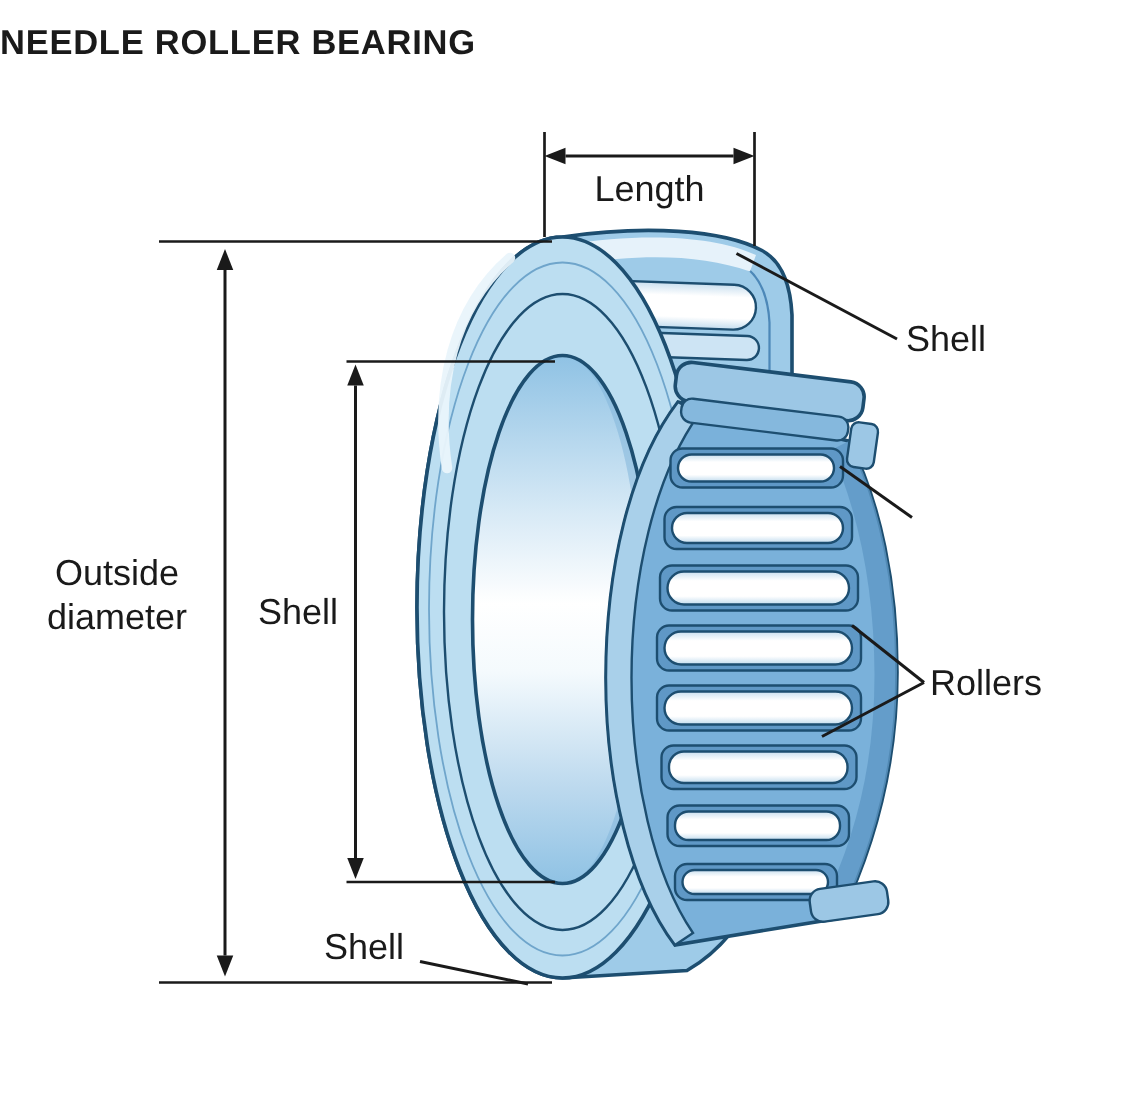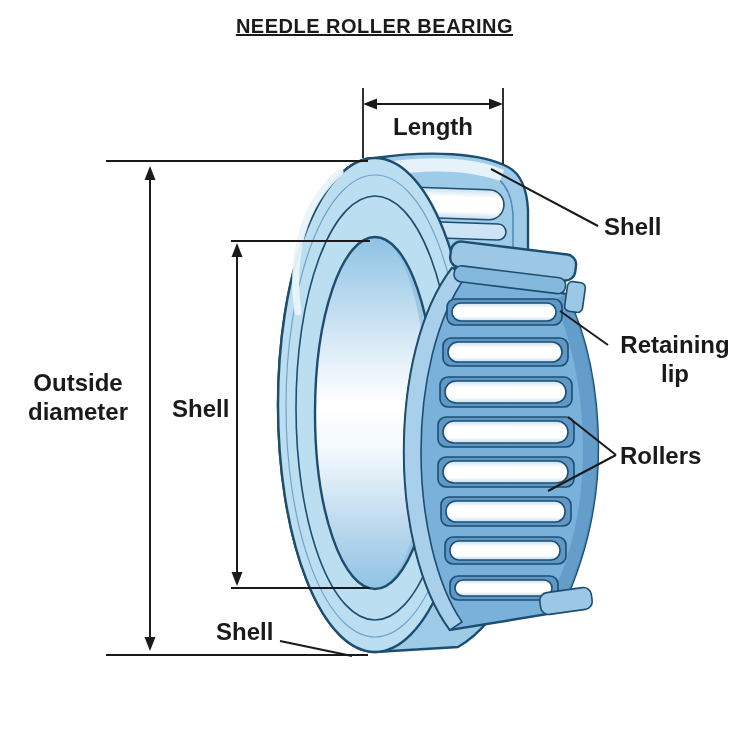--- a/index.html
+++ b/index.html
@@ -9,31 +9,30 @@
     height: 735px;
     background: var(--background, #ffffff);
     font-family: "Liberation Sans", sans-serif;
     overflow: hidden;
   }
   .stage svg { position: absolute; left: 0; top: 0; }
   .lbl {
     position: absolute;
     color: var(--text, #1a1a1a);
     font-size: 24px;
-    font-weight: 700;
+    font-weight: 400;
     line-height: 1.22;
     white-space: normal;
   }
   .title {
     left: 0; right: 0; top: 14px;
-    text-align: center;
-    font-size: 20px;
+    text-align: left;
+    font-size: 23px;
     font-weight: 700;
     letter-spacing: 0.5px;
-    text-decoration: underline;
   }
   .center { text-align: center; }
 
   
   .s2 { stroke: var(--outline, #1d4e70); stroke-width: 2.4; }
   .s1 { stroke: var(--outline, #1d4e70); stroke-width: 1.6; }
   .nf { fill: none; }
   .f-shell { fill: var(--shell-fill, #9ecbe8); }
   .f-face  { fill: var(--face-fill, #bcdef1); }
   .f-cage  { fill: var(--cage-fill, #7ab1da); }
@@ -185,21 +184,20 @@
       <line class="dim" x1="280" y1="641" x2="352" y2="656"></line>
     </g>
   </svg>
 
   <div class="lbl title">NEEDLE ROLLER BEARING</div>
 
   <div class="lbl center" style="left:360px; top:112px; width:146px;">Length</div>
 
   <div class="lbl" style="left:604px; top:212px;text-align:right;">Shell</div>
 
-  <div class="lbl center" style="left:606px; top:330px; width:138px;">Retaining lip</div>
 
   <div class="lbl center" style="left:14px; top:368px; width:128px;">Outside diameter</div>
 
   <div class="lbl" style="left:620px; top:441px;">Rollers</div>
 
   <div class="lbl" style="left:172px; top:394px;">Shell</div>
 
   <div class="lbl" style="left:216px; top:617px;">Shell</div>
 
 </div>

